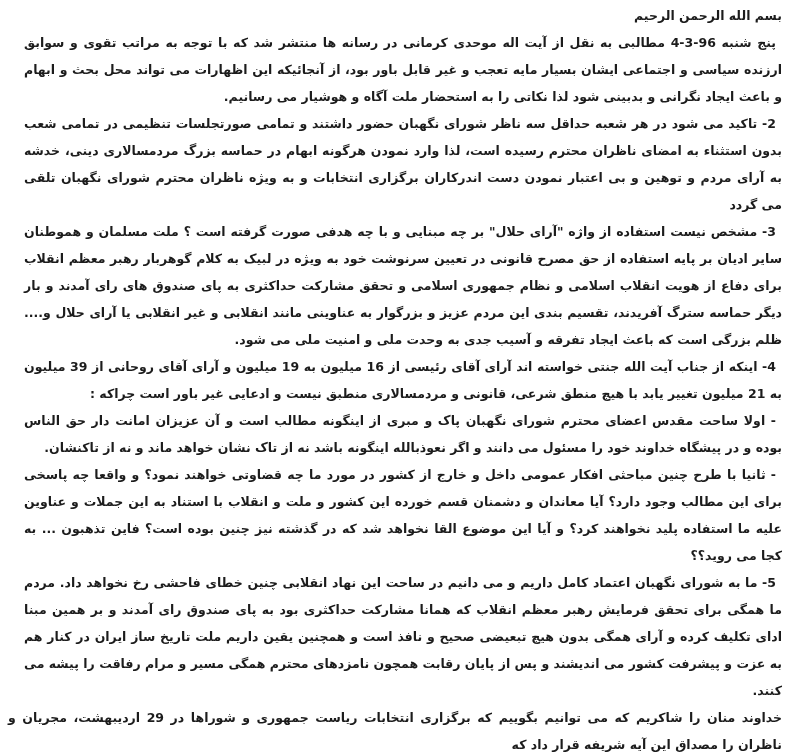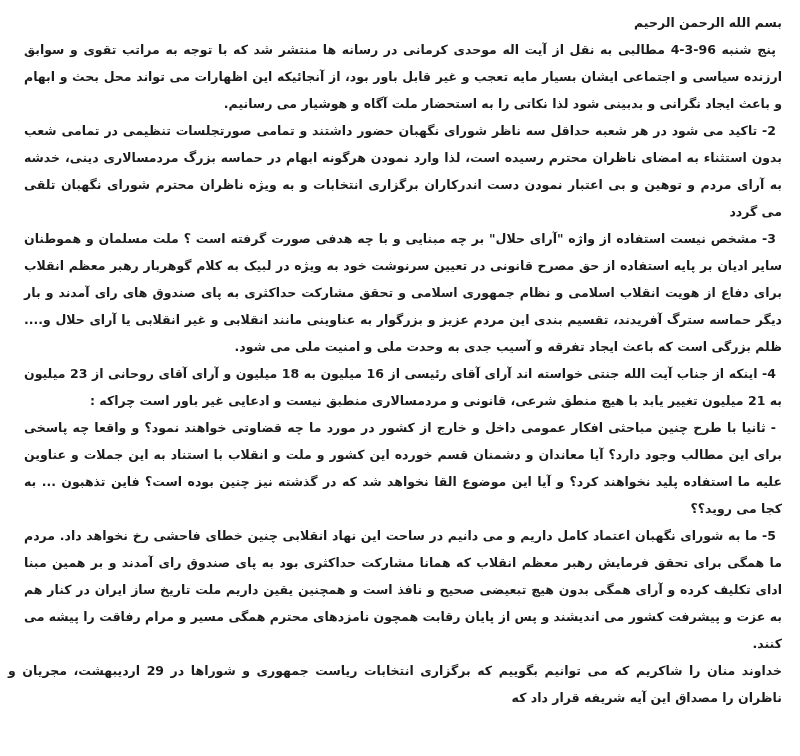--- a/index.html
+++ b/index.html
@@ -7,21 +7,21 @@
     padding: 0;
     background: #ffffff;
   }
   .page {
     width: 788px;
     height: 756px;
     box-sizing: border-box;
     background: #ffffff;
     color: #1c1c1c;
     direction: rtl;
-    padding: 9px 6px 0 8px;
+    padding: 2px 6px 0 8px;
     font-family: "DejaVu Sans", sans-serif;
     font-weight: bold;
     font-size: 12.5px;
     line-height: 27px;
     overflow: hidden;
   }
   .page p {
     margin: 0;
     text-align: justify;
   }
@@ -31,18 +31,19 @@
   .page p.ind { text-indent: 6px; margin-left: 16px; }
 </style>
 </head>
 <body>
 
 <div class="page" dir="rtl">
   <p class="line">بسم الله الرحمن الرحیم</p>
   <p class="para ind">پنج شنبه 96-3-4  مطالبی به نقل از آیت اله موحدی کرمانی در رسانه ها منتشر شد که با توجه به مراتب تقوی و سوابق ارزنده سیاسی و اجتماعی ایشان بسیار مایه تعجب و غیر قابل باور بود، از آنجائیکه این اظهارات می تواند محل بحث و ابهام و باعث ایجاد نگرانی و بدبینی شود لذا نکاتی را به استحضار ملت آگاه و هوشیار می رسانیم.</p>
   <p class="para ind">2- تاکید می شود در هر شعبه حداقل سه ناظر شورای نگهبان حضور داشتند و تمامی صورتجلسات تنظیمی در تمامی شعب بدون استثناء به امضای ناظران محترم رسیده است، لذا وارد نمودن هرگونه ابهام در حماسه بزرگ مردمسالاری دینی، خدشه به آرای مردم و توهین و بی اعتبار نمودن دست اندرکاران برگزاری انتخابات و به ویژه ناظران محترم شورای نگهبان تلقی می گردد</p>
   <p class="para ind">3- مشخص نیست استفاده از واژه "آرای حلال" بر چه مبنایی و با چه هدفی صورت گرفته است ؟ ملت مسلمان و هموطنان سایر ادیان بر پایه استفاده از حق مصرح قانونی در تعیین سرنوشت خود به ویژه در لبیک به کلام گوهربار رهبر معظم انقلاب برای دفاع از هویت انقلاب اسلامی و نظام جمهوری اسلامی و تحقق مشارکت حداکثری به پای صندوق های رای آمدند و بار دیگر حماسه سترگ آفریدند، تقسیم بندی این مردم عزیز و بزرگوار به عناوینی مانند انقلابی و غیر انقلابی یا آرای حلال و.... ظلم بزرگی است که باعث ایجاد تفرقه و آسیب جدی به وحدت ملی و امنیت ملی می شود.</p>
-  <p class="para ind">4- اینکه از جناب آیت الله جنتی خواسته اند آرای آقای رئیسی از 16 میلیون به 18 میلیون و آرای آقای روحانی از 23 میلیون به 21 میلیون تغییر یابد با هیچ منطق شرعی، قانونی و مردمسالاری منطبق نیست و ادعایی غیر باور است چراکه :</p>
+  <p class="para ind">4- اینکه از جناب آیت الله جنتی خواسته اند آرای آقای رئیسی از 16 میلیون به 19 میلیون و آرای آقای روحانی از 39 میلیون به 21 میلیون تغییر یابد با هیچ منطق شرعی، قانونی و مردمسالاری منطبق نیست و ادعایی غیر باور است چراکه :</p>
+  <p class="para ind">- اولا ساحت مقدس اعضای محترم شورای نگهبان پاک و مبری از اینگونه مطالب است و آن عزیزان امانت دار حق الناس بوده و در پیشگاه خداوند خود را مسئول می دانند و اگر نعوذبالله اینگونه باشد نه از تاک نشان خواهد ماند و نه از تاکنشان.</p>
   <p class="para ind">- ثانیا با طرح چنین مباحثی افکار عمومی داخل و خارج از کشور در مورد ما چه قضاوتی خواهند نمود؟ و واقعا چه پاسخی برای این مطالب وجود دارد؟ آیا معاندان و دشمنان قسم خورده این کشور و ملت و انقلاب با استناد به این جملات و عناوین علیه ما استفاده پلید نخواهند کرد؟ و آیا این موضوع القا نخواهد شد که در گذشته نیز چنین بوده است؟ فاین تذهبون ... به کجا می روید؟؟</p>
   <p class="para ind">5- ما به شورای نگهبان اعتماد کامل داریم و می دانیم در ساحت این نهاد انقلابی چنین خطای فاحشی رخ نخواهد داد. مردم ما همگی برای تحقق فرمایش رهبر معظم انقلاب که همانا مشارکت حداکثری بود به پای صندوق رای آمدند و بر همین مبنا ادای تکلیف کرده و آرای همگی بدون هیچ تبعیضی صحیح و نافذ است و همچنین یقین داریم ملت تاریخ ساز ایران در کنار هم به عزت و پیشرفت کشور می اندیشند و پس از پایان رقابت همچون نامزدهای محترم همگی مسیر و مرام رفاقت را پیشه می کنند.</p>
   <p class="para">خداوند منان را شاکریم که می توانیم بگوییم که برگزاری انتخابات ریاست جمهوری و شوراها در 29 اردیبهشت، مجریان و ناظران را مصداق این آیه شریفه قرار داد که</p>
 
 </div>
 
 </body></html>

